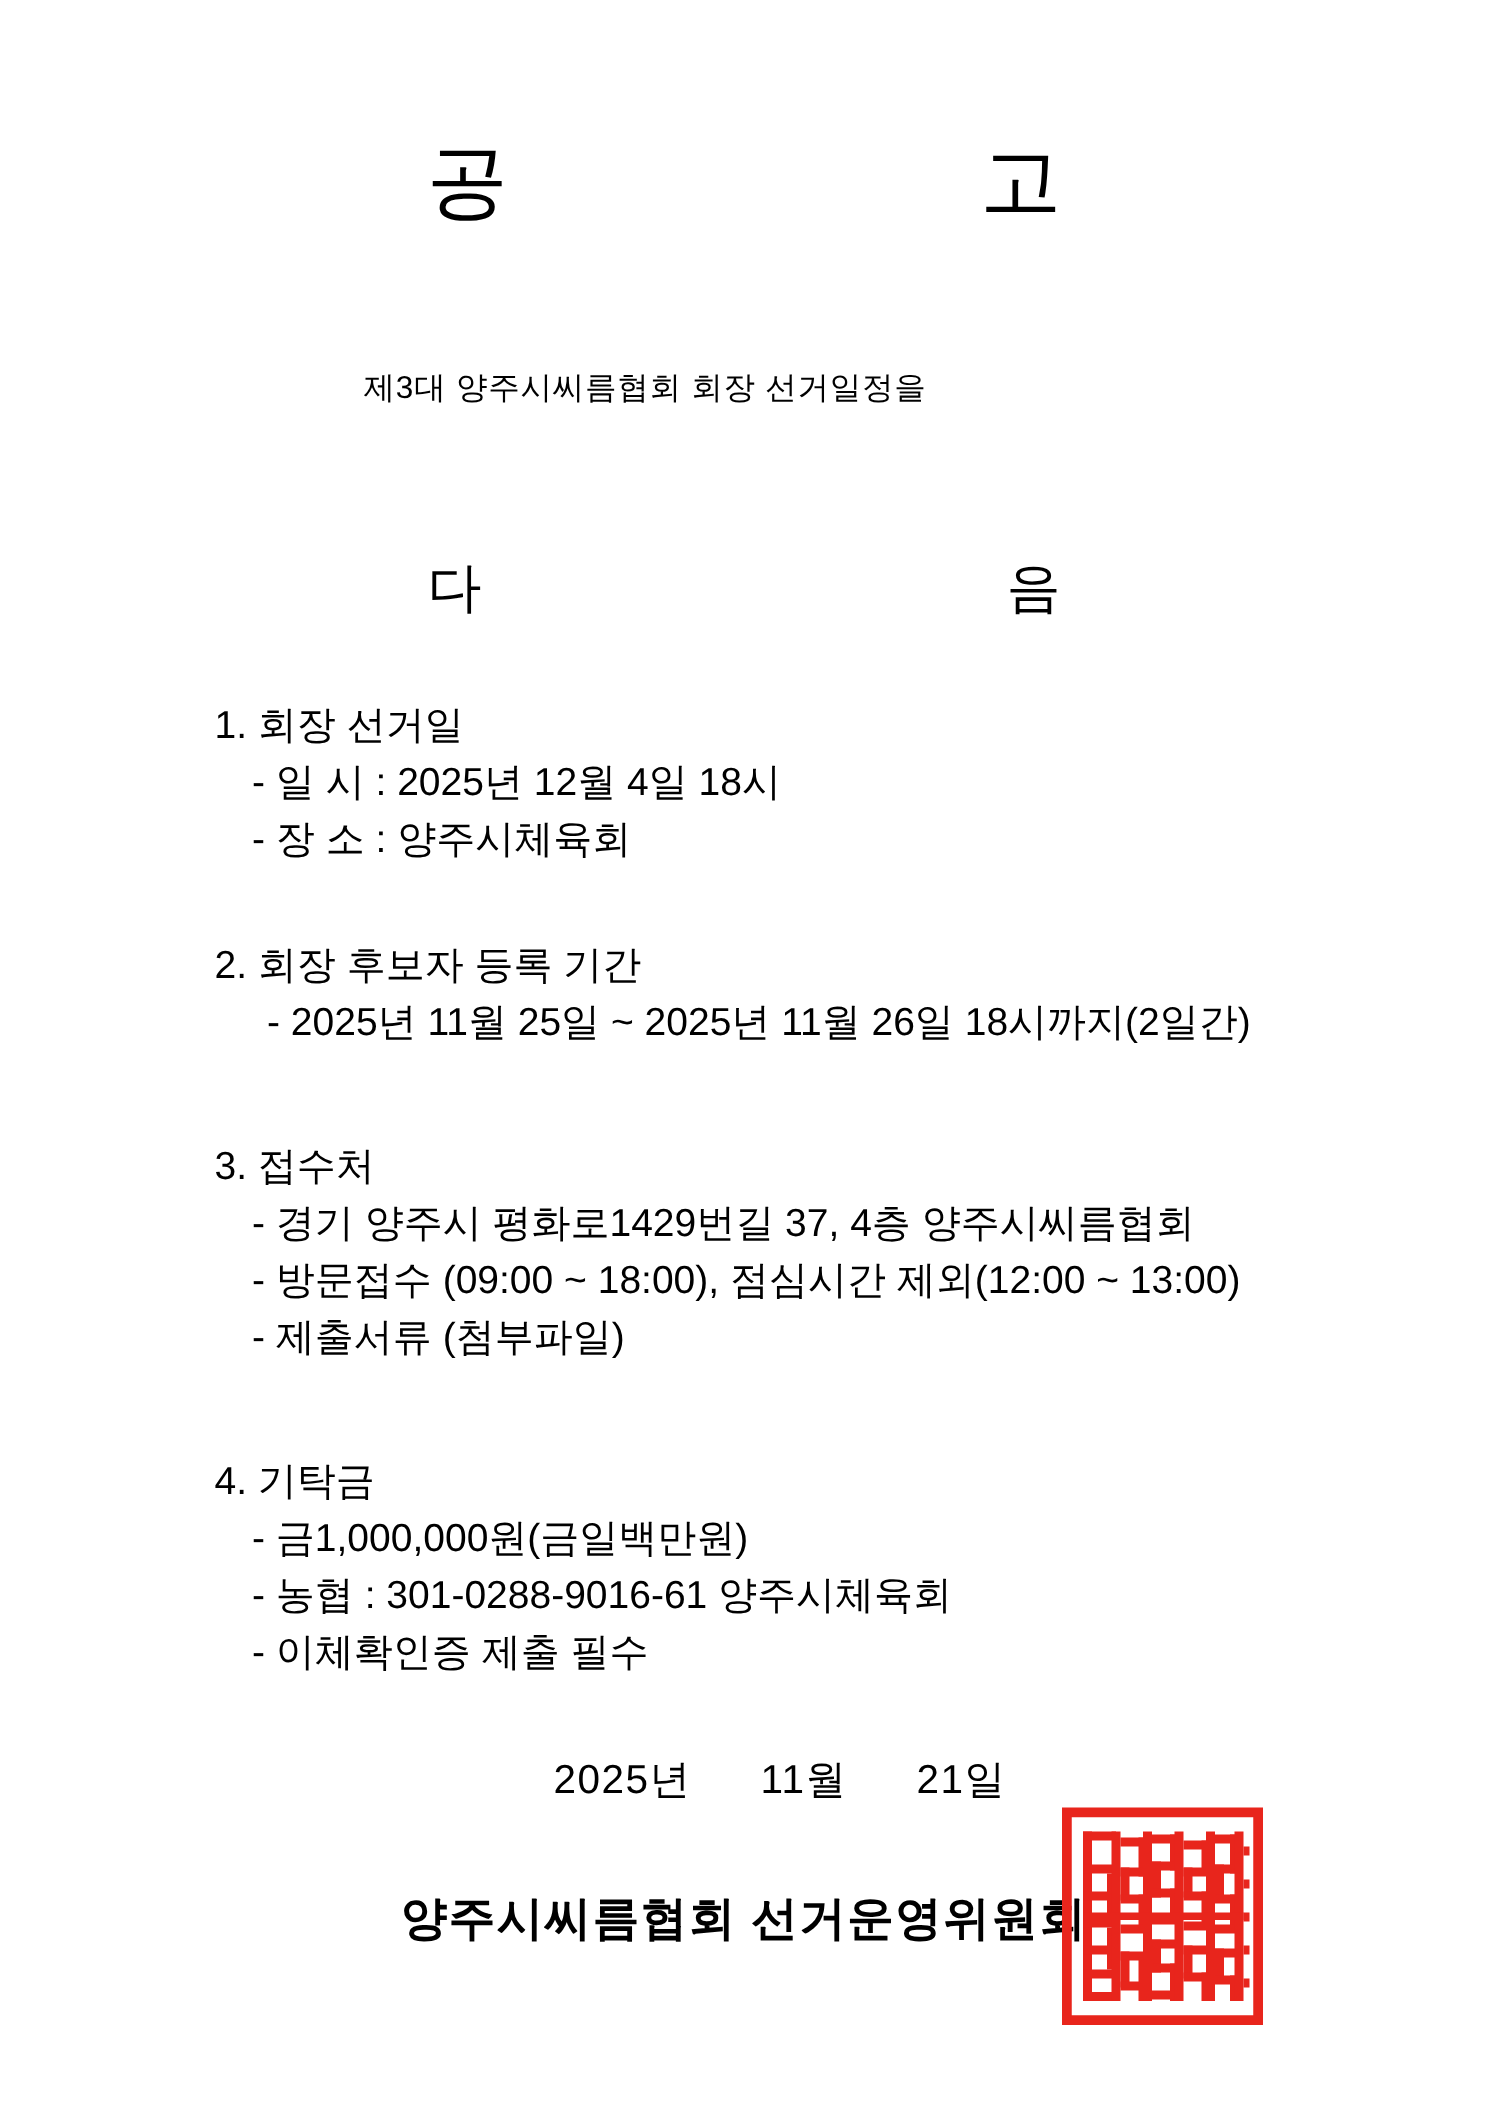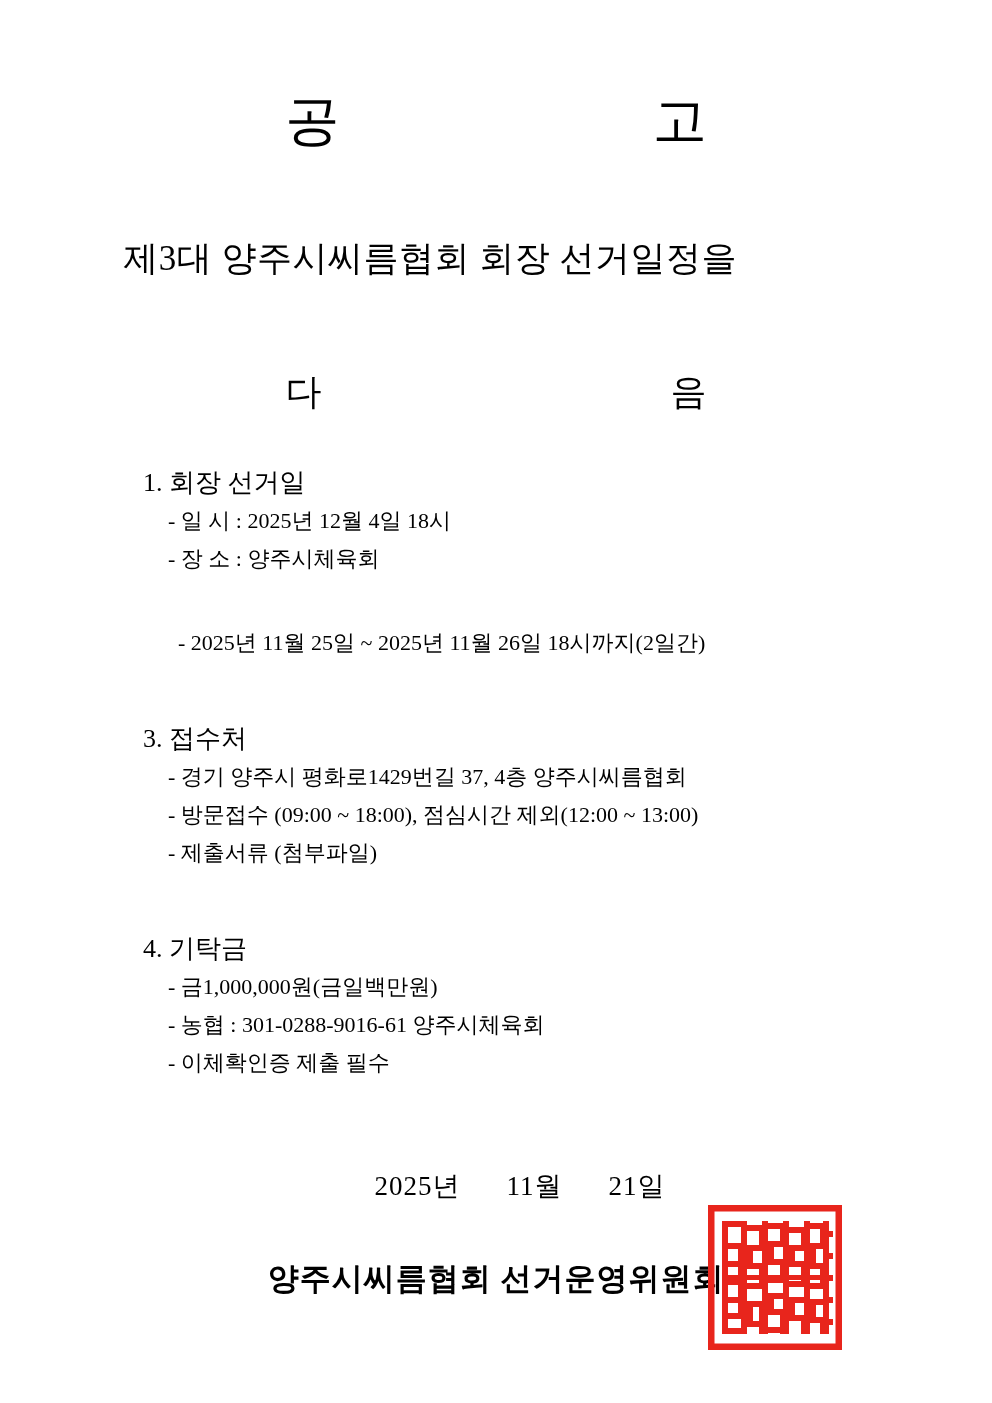--- a/index.html
+++ b/index.html
@@ -5,21 +5,21 @@
   html, body {
     margin: 0;
     padding: 0;
     background: #ffffff;
   }
   .page {
     position: relative;
     width: 992px;
     height: 1403px;
     background: #ffffff;
-    font-family: Liberation Serif, serif;
+    font-family: Liberation Sans, sans-serif;
     color: #000000;
     overflow: hidden;
   }
 
   
   .doc-title {
     position: absolute;
     top: 92px;
     left: 0;
     width: 992px;
@@ -32,21 +32,21 @@
     white-space: nowrap;
   }
 
   
   .intro {
     position: absolute;
     top: 236px;
     left: 0;
     width: 860px;
     text-align: center;
-    font-size: 35px;
+    font-size: 21px;
     line-height: 46px;
     letter-spacing: 0.5px;
   }
   .intro div { white-space: nowrap; }
 
   
   .daeum {
     position: absolute;
     top: 368px;
     left: 0;
@@ -65,21 +65,21 @@
     left: 143px;
     width: 820px;
   }
   .section { margin-bottom: 12px; margin-top: 24px; }
   .sec-head {
     font-size: 26px;
     line-height: 38px;
     white-space: nowrap;
   }
   .sec-item {
-    font-size: 22px;
+    font-size: 26px;
     line-height: 38px;
     padding-left: 25px;
     white-space: nowrap;
   }
   .sec-item.wide { padding-left: 35px; }
 
   .gap-sm { height: 10px; }
   .gap-md { height: 22px; }
 
   
@@ -137,20 +137,21 @@
   <div class="body-block">
 
     <div class="section">
       <div class="sec-head">1. 회장 선거일</div>
       <div class="sec-item">- 일 시 :  2025년  12월  4일  18시</div>
       <div class="sec-item">- 장 소 :  양주시체육회</div>
     </div>
     <div class="gap-sm"></div>
 
     <div class="section">
+      <div class="sec-head">2. 회장 후보자 등록 기간</div>
       <div class="sec-item wide">-  2025년 11월 25일 ~ 2025년 11월 26일 18시까지(2일간)</div>
     </div>
     <div class="gap-md"></div>
 
     <div class="section">
       <div class="sec-head">3. 접수처</div>
       <div class="sec-item">- 경기 양주시 평화로1429번길 37, 4층 양주시씨름협회</div>
       <div class="sec-item">- 방문접수 (09:00 ~ 18:00), 점심시간 제외(12:00 ~ 13:00)</div>
       <div class="sec-item">- 제출서류 (첨부파일)</div>
     </div>

